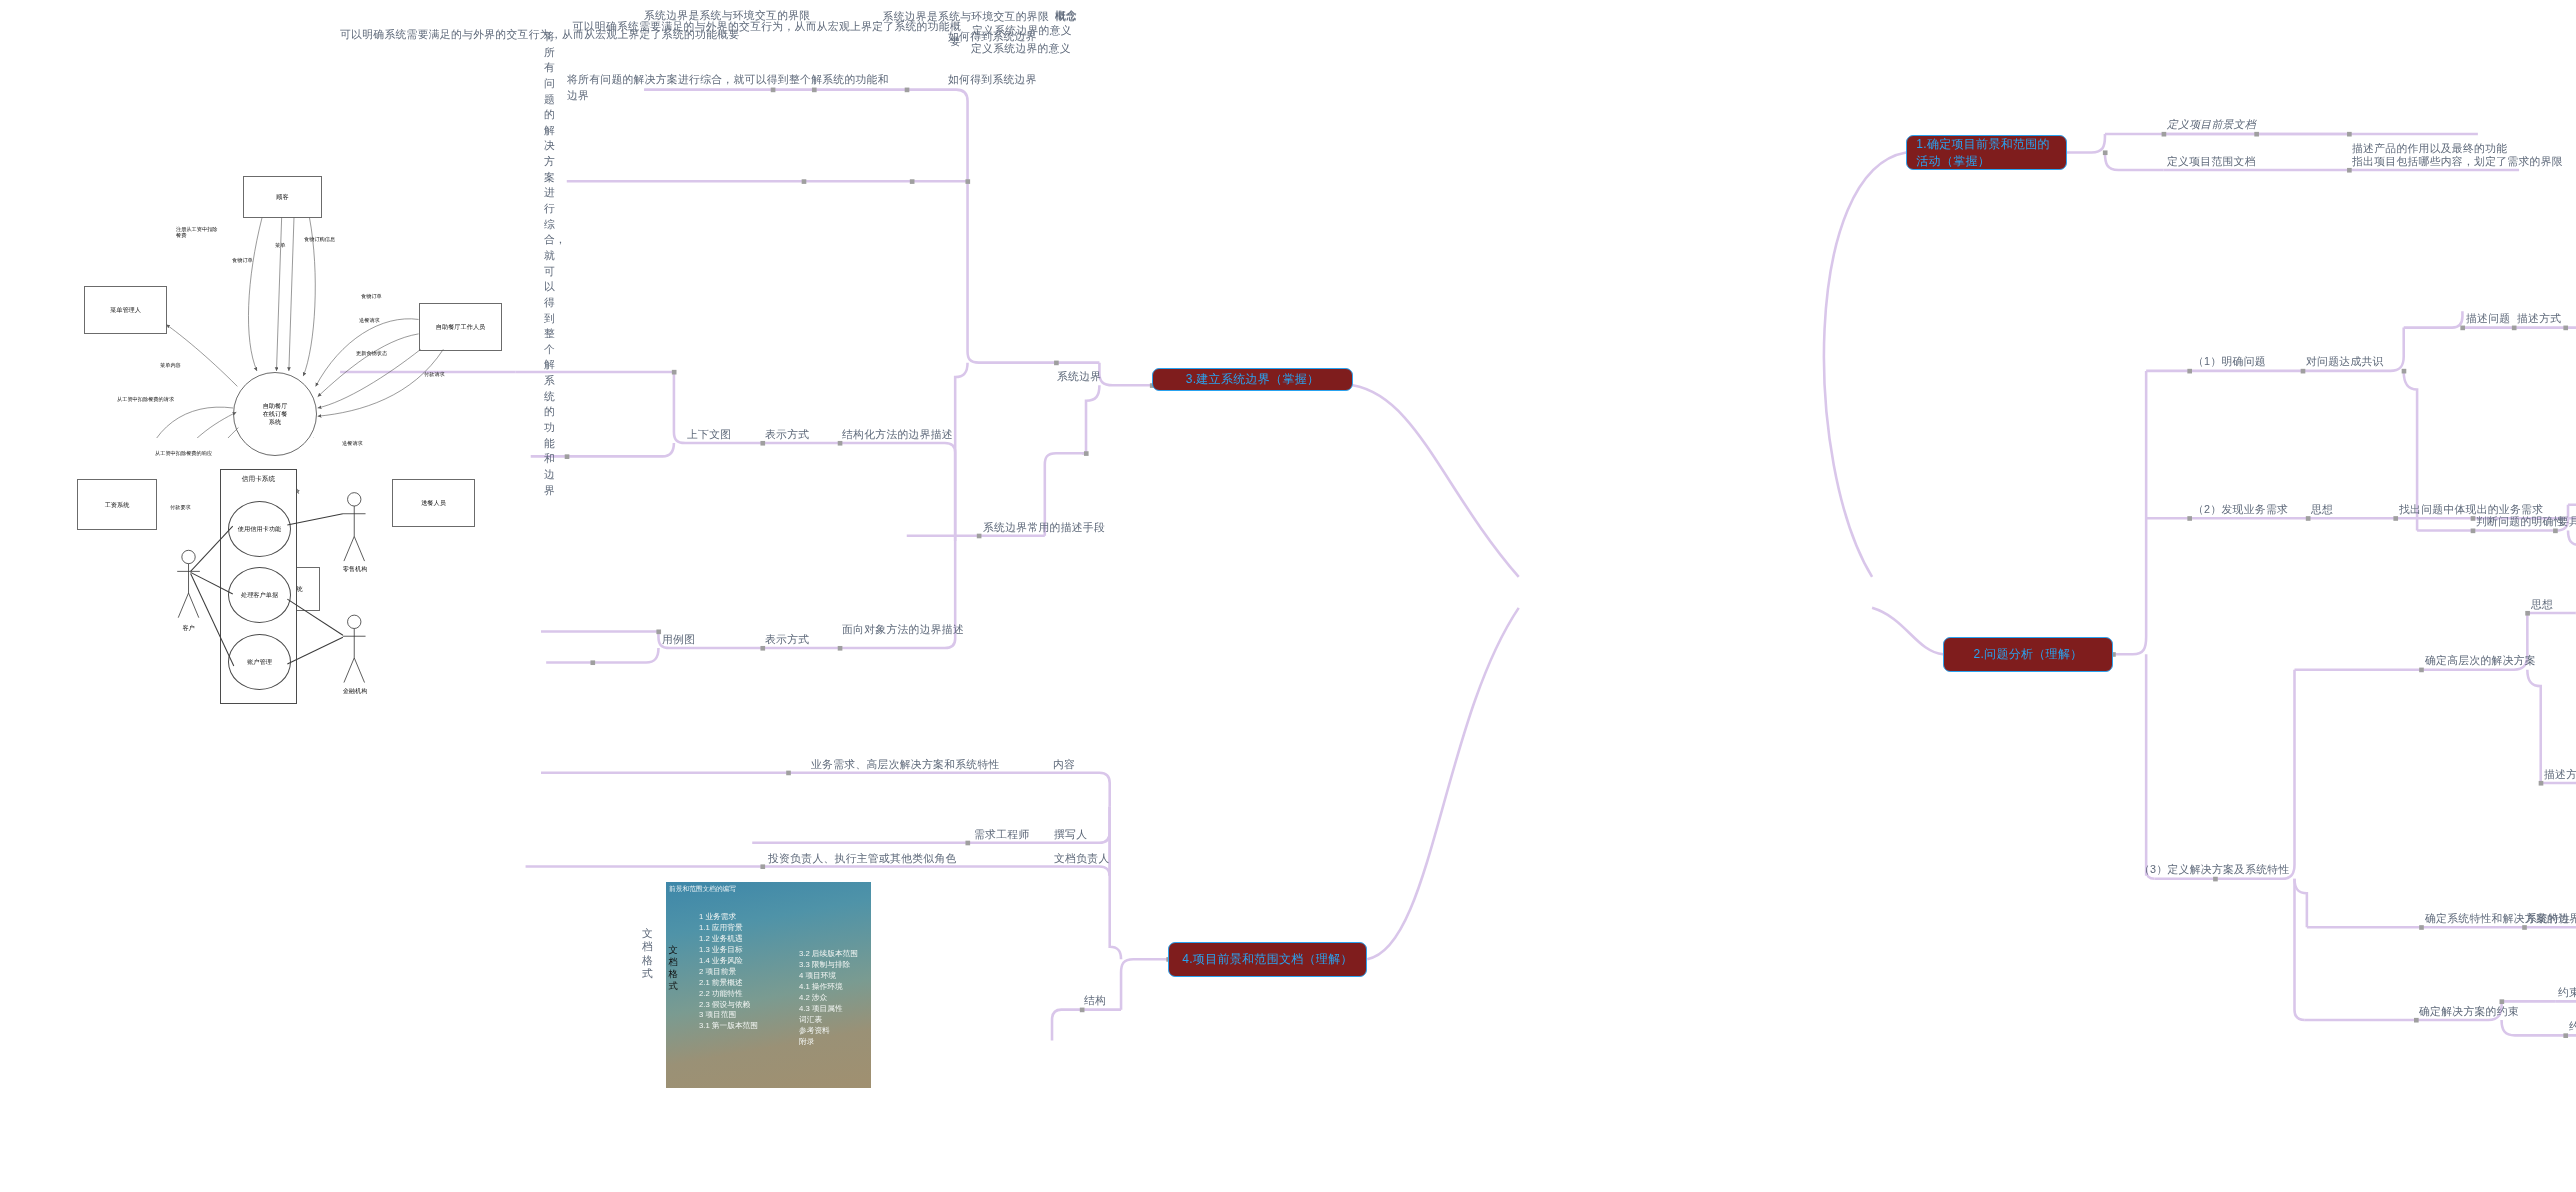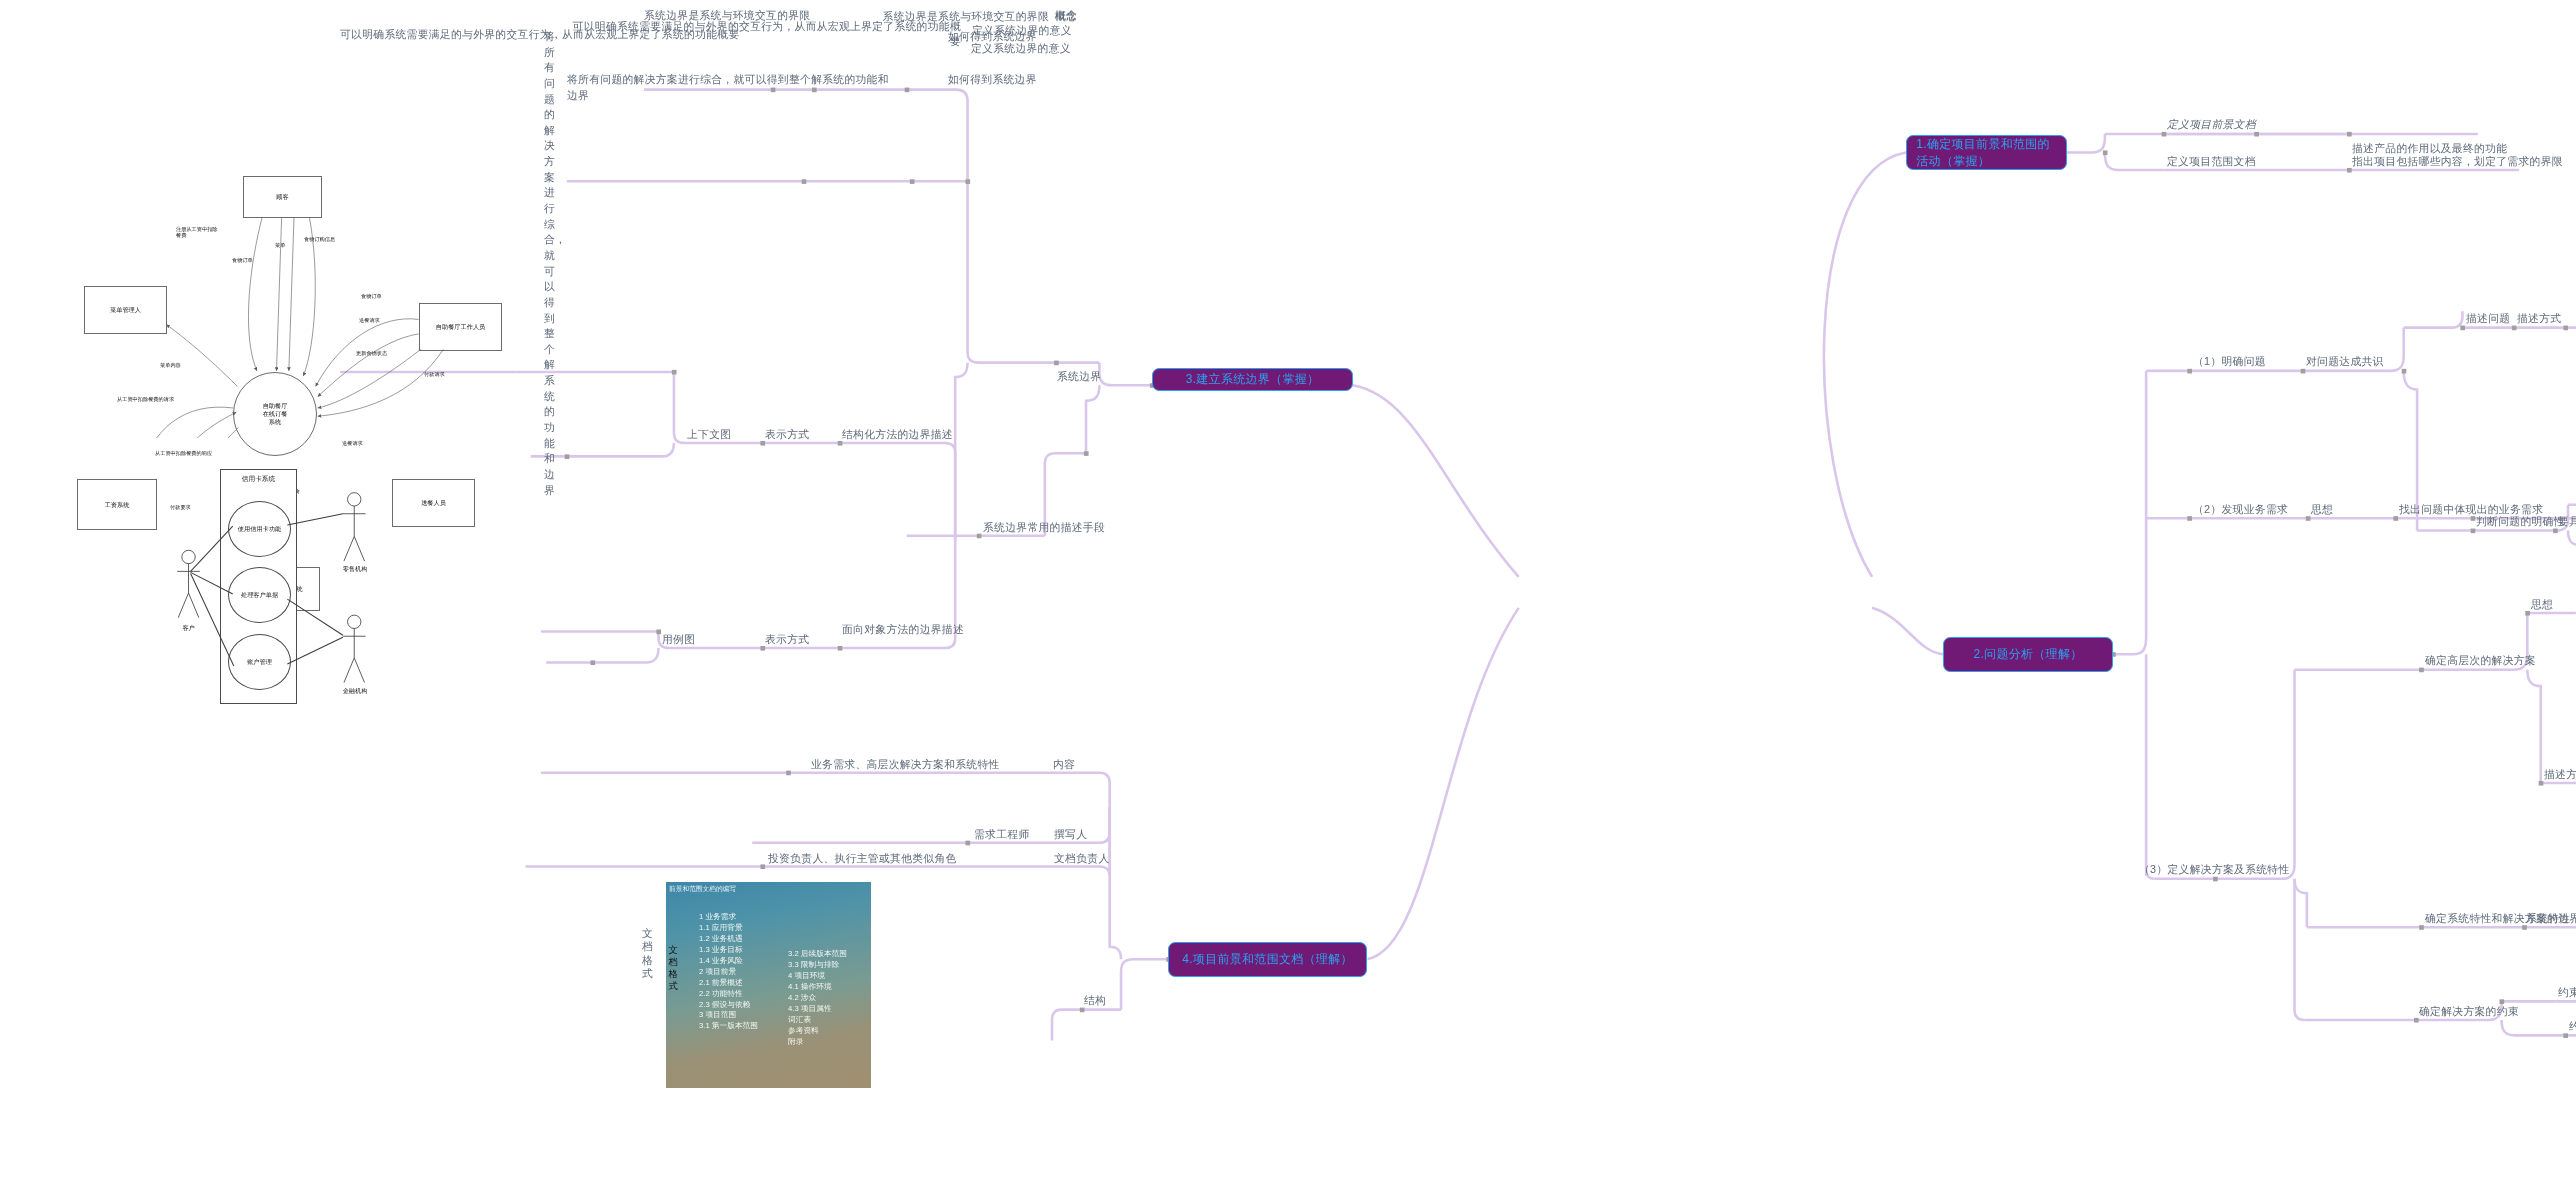--- a/index.html
+++ b/index.html
@@ -21,21 +21,21 @@
     letter-spacing:0.3px;
   }
   .tnode.w2{width:289px;}
   .tnode.w3{width:361px;}
 
   
   .box{
     position:absolute;
     border:1.5px solid #29a3f0;
     border-radius:7.2px;
-    background:#701a75;
+    background:#7f1d1d;
     color:#29a3f0;
     font-size:12px;
     display:flex;align-items:center;justify-content:center;
     padding:5.2px 9.3px;
     box-sizing:border-box;
     letter-spacing:0.3px;
   }
   .box.root{
     border-color:#4caf27;
     background:#effae8;
@@ -71,21 +71,21 @@
   .ucd .systitle{position:absolute;font-size:6.7px;color:#111;text-align:center;width:103px;}
 
   
   .slide{
     position:absolute;left:666px;top:882px;width:205px;height:206px;
     background:linear-gradient(170deg,#3e87a9 0%,#4f93a8 22%,#7a9b91 55%,#9a9176 76%,#a09070 100%);
     overflow:hidden;color:#fff;
   }
   .slide .sttl{position:absolute;left:3.1px;top:3.1px;font-size:6.7px;color:#e9f1f4;}
   .slide .colA{position:absolute;left:33px;top:30px;font-size:7.7px;line-height:1.42;color:#f2f5f3;}
-  .slide .colB{position:absolute;left:122px;top:67px;font-size:7.7px;line-height:1.42;color:#f2f5f3;}
+  .slide .colB{position:absolute;left:133px;top:67px;font-size:7.7px;line-height:1.42;color:#f2f5f3;}
   .slide .sidelbl{
     position:absolute;left:1px;top:62px;width:12.4px;font-size:9.3px;color:#111;
     line-height:1.3;text-align:center;
   }
   .slide-wrap-label{position:absolute;left:642px;top:927px;font-size:10.8px;color:#5d6879;width:15.5px;line-height:1.25;}
 </style>
 </head>
 <body>
 
 <div id="canvas">

